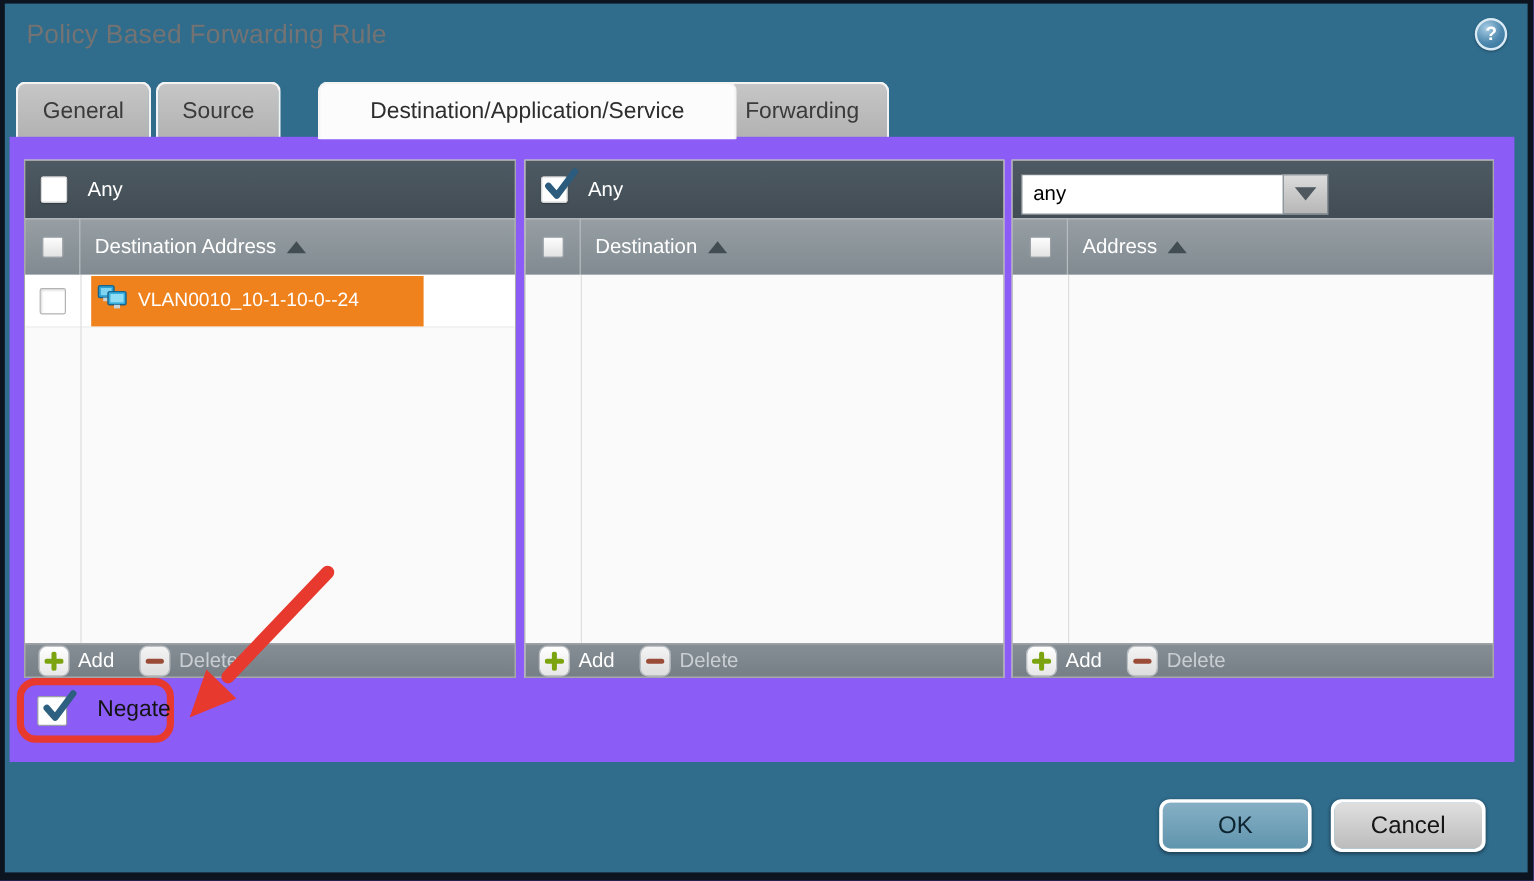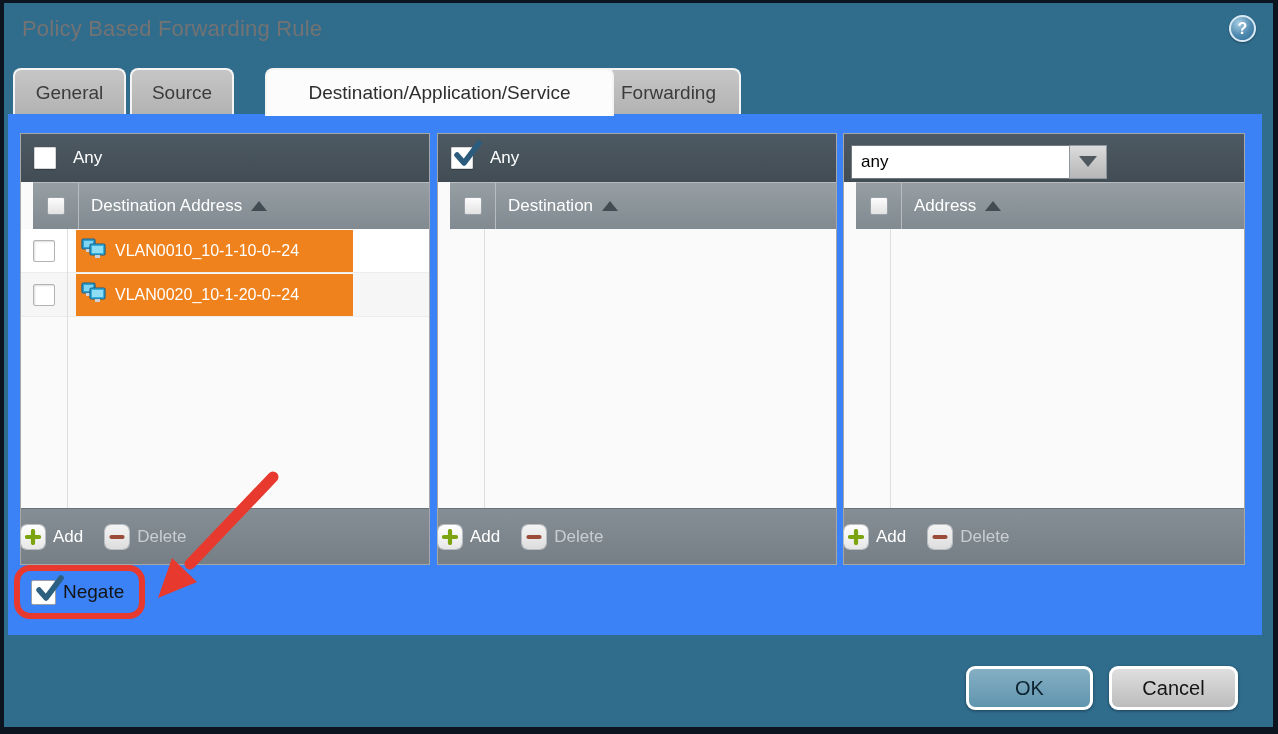--- a/index.html
+++ b/index.html
@@ -39,21 +39,21 @@
   }
   .tab.active {
     background:#fcfcfc; height:48px; z-index:4; color:#2e2e2e;
   }
   .tab-general { left:13px; width:113px; }
   .tab-source { left:130px; width:104px; }
   .tab-das { left:240px; width:349px;margin-left:25px; }
   .tab-forwarding { left:596px; width:145px; }
   .content {
     position:absolute; left:8px; top:114px; width:1254px; height:521px;
-    background:#3b82f6; z-index:3;
+    background:#8b5cf6; z-index:3;
   }
   
   .panel {
     position:absolute; top:19px; height:432px;
     border:1px solid #a7a7a7;
     display:flex; flex-direction:column;
     background:#fafafa;
   }
   .panel-1 { left:12px;  width:410px; }
   .panel-2 { left:429px; width:400px; }
@@ -61,35 +61,35 @@
   .ptop {
     height:48px; flex:none;
     background:linear-gradient(180deg,#4e5a63 0%, #414c54 100%);
     display:flex; align-items:center; padding-left:13px; gap:17px;
   }
   .any-label { color:#fff; font-size:17px; }
   .colhead {
     height:47px; flex:none;
     background:linear-gradient(180deg,#979fa4 0%, #808a90 100%);
     box-shadow:inset 0 1px 0 rgba(255,255,255,.3);
-    display:flex; align-items:center; color:#fff; font-size:17px;margin-left:12px;
+    display:flex; align-items:center; color:#fff; font-size:17px;
   }
   .cbcell {
     width:46px; height:100%; flex:none;
     display:flex; align-items:center; justify-content:center;
     border-right:1px solid #b7bdc1;
   }
   .collabel { padding-left:12px; display:flex; align-items:center; gap:9px; cursor:pointer; }
   .pbody { flex:1; background:#fafafa; position:relative; overflow:hidden; }
   .gutter-line { position:absolute; left:46px; top:0; bottom:0; width:1px; background:#dedede; }
   .pfoot {
-    height:56px; flex:none;
+    height:28px; flex:none;
     background:linear-gradient(180deg,#868e95 0%, #767f86 100%);
     border-top:1px solid #6b7379;
-    display:flex; align-items:center; gap:8px;
+    display:flex; align-items:center; padding-left:12px; gap:8px;
   }
   
   .cb {
     width:22px; height:22px; background:#fff; border-radius:2px;
     box-shadow:inset 0 0 0 1px #d6d6d6, 0 1px 1px rgba(0,0,0,.25);
     position:relative; cursor:pointer; flex:none;
   }
   .cb-sm {
     width:18px; height:18px;
     background:linear-gradient(180deg,#fdfdfd,#e2e2e2);
@@ -144,21 +144,21 @@
   .svc-btn {
     width:38px; height:34px;
     background:linear-gradient(180deg,#dcdcdc,#b6b6b6);
     border:1px solid #8f989e;
     display:flex; align-items:center; justify-content:center; cursor:pointer;
   }
   
   .negate-box {
     position:absolute; left:6px; top:451px; width:131px; height:54px;
     border:6px solid #e8392f; border-radius:16px;
-    display:flex; align-items:center; gap:7px; padding-left:11px;
+    display:flex; align-items:center; gap:25px; padding-left:11px;
     background:transparent; z-index:6;
   }
   .negate-label { font-size:19px; color:#141414; }
   .cb-negate {
     width:25px; height:25px; background:#fff; border:1px solid #9aa0a5;
     border-radius:2px; position:relative; cursor:pointer; flex:none;
   }
   .arrow-overlay {
     position:absolute; left:0; top:0; width:1278px; height:734px;
     pointer-events:none; z-index:10;
@@ -222,38 +222,20 @@
               <rect x="3" y="3" width="9" height="6" fill="#7fd4f2"></rect>
               <rect x="5" y="11" width="5" height="3" fill="#c9d2d8"></rect>
               <rect x="9" y="6" width="15" height="11" rx="1.5" fill="#35aedd" stroke="#17648c" stroke-width="1.2"></rect>
               <rect x="11" y="8" width="11" height="7" fill="#8fdcf5"></rect>
               <rect x="14" y="17" width="5" height="3" fill="#c9d2d8"></rect>
             </svg>
           </span>
           <span>VLAN0010_10-1-10-0--24</span>
         </span>
       </div>
-      <div class="addr-row alt">
-        <span class="rowcb-cell">
-            <span class="cb-row"></span>
-          </span>
-        <span class="badge">
-          <span>
-            <svg width="26" height="22" viewBox="0 0 26 22">
-              <rect x="1" y="1" width="13" height="10" rx="1.5" fill="#2f9fd0" stroke="#17648c" stroke-width="1.2"></rect>
-              <rect x="3" y="3" width="9" height="6" fill="#7fd4f2"></rect>
-              <rect x="5" y="11" width="5" height="3" fill="#c9d2d8"></rect>
-              <rect x="9" y="6" width="15" height="11" rx="1.5" fill="#35aedd" stroke="#17648c" stroke-width="1.2"></rect>
-              <rect x="11" y="8" width="11" height="7" fill="#8fdcf5"></rect>
-              <rect x="14" y="17" width="5" height="3" fill="#c9d2d8"></rect>
-            </svg>
-          </span>
-          <span>VLAN0020_10-1-20-0--24</span>
-        </span>
-      </div>
     </div>
     <div class="pfoot">
       <span class="icon-box">
         <svg width="16" height="16" viewBox="0 0 16 16">
             <path d="M8 2 V14 M2 8 H14" stroke="#7ca411" stroke-width="4.2" stroke-linecap="round"></path>
           </svg>
       </span>
       <span class="lbl-add">Add</span>
       <span class="icon-box disabled">
         <svg width="16" height="16" viewBox="0 0 16 16">

